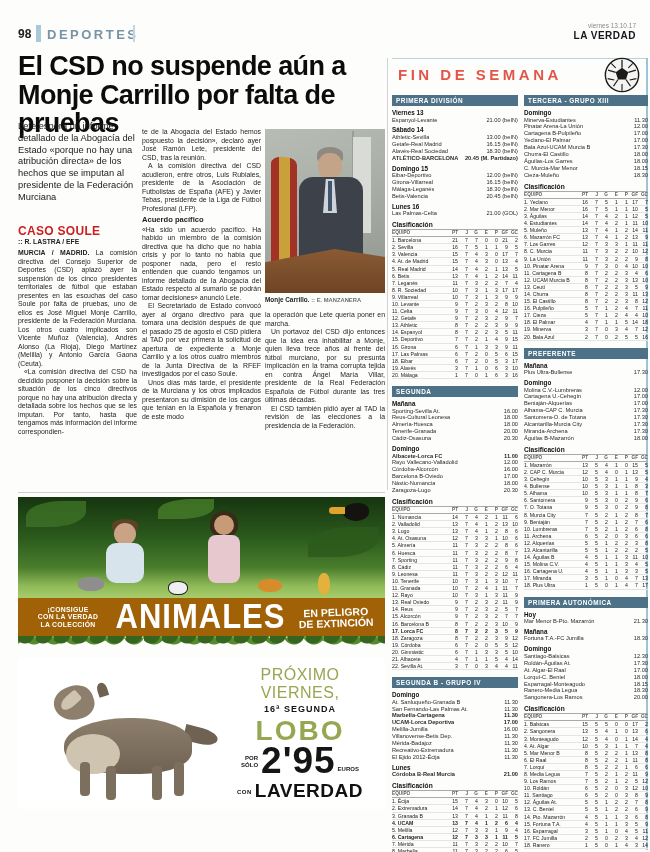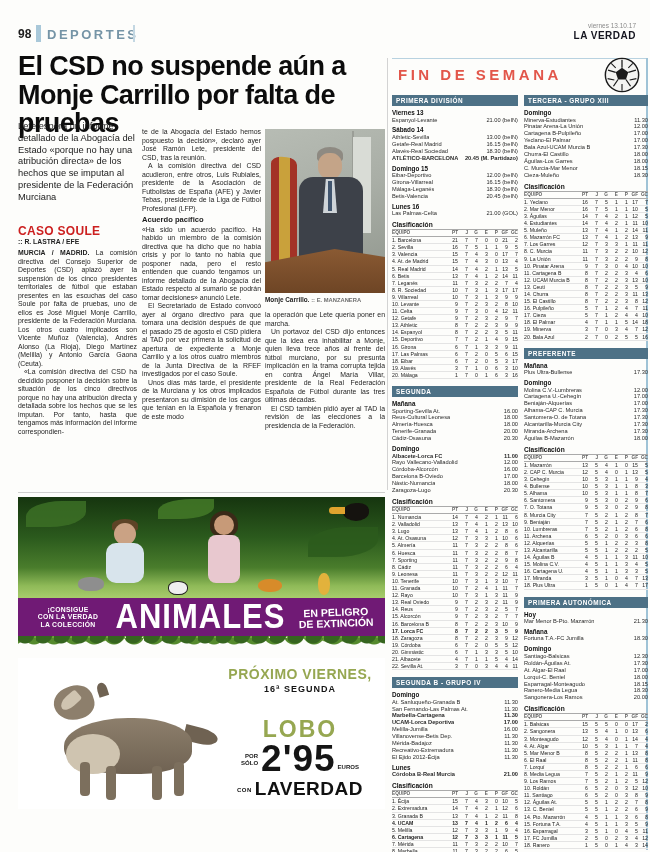--- a/index.html
+++ b/index.html
@@ -62,21 +62,21 @@
   .toucan{position:absolute;right:16px;top:6px;width:26px;height:18px;border-radius:50% 40% 50% 50%;background:#15130f;}
   .toucan:before{content:"";position:absolute;left:-14px;top:4px;width:16px;height:7px;border-radius:6px 0 0 6px;background:#e0a32e;}
   .kid1-head{position:absolute;left:96px;top:26px;width:22px;height:22px;border-radius:50%;background:#caa284;}
   .kid1-hair{position:absolute;left:94px;top:22px;width:26px;height:12px;border-radius:50% 50% 20% 20%;background:#5d4326;}
   .kid1-body{position:absolute;left:88px;top:46px;width:38px;height:40px;border-radius:10px;background:#d8e4ec;}
   .kid2-head{position:absolute;left:196px;top:18px;width:20px;height:20px;border-radius:50%;background:#c79a78;}
   .kid2-hair{position:absolute;left:192px;top:14px;width:28px;height:26px;border-radius:50% 50% 40% 40%;background:#3a2a18;}
   .kid2-body{position:absolute;left:190px;top:38px;width:32px;height:48px;border-radius:8px;background:#e8c8cf;}
   .toy{position:absolute;border-radius:45%;}
   
-  .ad-band{position:absolute;left:0;top:101px;width:367px;height:38px;background:#701a75;
+  .ad-band{position:absolute;left:0;top:101px;width:367px;height:38px;background:#a16207;
            display:flex;align-items:center;}
   .collect{margin-left:10px;width:80px;color:#fff;font-size:6.8px;font-weight:bold;line-height:7.6px;
            text-align:center;letter-spacing:.3px;}
   .animales{flex:1;text-align:center;color:#fff;font-size:31px;font-weight:800;letter-spacing:1px;
             transform:scaleY(1.15);}
   .peligro{width:86px;color:#fff;font-weight:800;font-size:10.5px;line-height:10.5px;text-align:center;
            transform:rotate(-2deg);margin-right:6px;}
   .ad-fringe{position:absolute;left:0;top:139px;width:367px;height:22px;
     background:
      radial-gradient(circle at 7px -2px,#36651f 0 9px,transparent 10px) repeat-x 0 0/18px 22px,
@@ -91,23 +91,23 @@
   .wolf-head{position:absolute;left:18px;top:10px;width:40px;height:34px;border-radius:50% 50% 45% 60%;
              background:#8d7f6c;transform:rotate(-18deg);}
   .wolf-snout{position:absolute;left:6px;top:8px;width:22px;height:12px;border-radius:50% 20% 20% 50%;
               background:#cfc4b0;transform:rotate(-24deg);}
   .wolf-ear{position:absolute;left:46px;top:6px;width:10px;height:14px;border-radius:50% 50% 0 0;background:#6f6252;}
   .wolf-leg{position:absolute;width:10px;height:34px;background:#7c6f5d;border-radius:4px;}
   .wolf-tail{position:absolute;left:148px;top:52px;width:34px;height:16px;border-radius:0 60% 60% 0;
              background:#6f6252;transform:rotate(14deg);}
   
   .ad-right{position:absolute;left:204px;top:8px;width:156px;text-align:center;}
-  .ad-next{color:#96a751;font-weight:700;font-size:14px;letter-spacing:.5px;}
+  .ad-next{color:#96a751;font-weight:400;font-size:16px;letter-spacing:.5px;}
   .ad-entrega{color:#151515;font-weight:800;font-size:9px;margin-top:2px;letter-spacing:1px;}
-  .ad-lobo{color:#96a751;font-weight:800;font-size:23px;line-height:22px;letter-spacing:2px;margin-top:24px;}
+  .ad-lobo{color:#96a751;font-weight:800;font-size:28px;line-height:22px;letter-spacing:2px;margin-top:6px;}
   .ad-pricerow{margin-top:6px;display:flex;justify-content:center;align-items:flex-end;}
   .ad-porsolo{font-size:6px;font-weight:bold;color:#151515;text-align:right;margin-right:3px;line-height:6.5px;margin-bottom:6px;}
   .ad-price{font-size:37px;font-weight:800;color:#151515;line-height:26px;letter-spacing:1px;}
   .ad-euros{font-size:6px;font-weight:bold;color:#151515;margin-left:2px;margin-bottom:2px;}
   .ad-brand{margin-top:6px;font-weight:800;color:#111;font-size:19px;letter-spacing:.5px;}
   .ad-brand small{font-size:6px;font-weight:bold;vertical-align:middle;margin-right:3px;}
   
   .panel-topline{position:absolute;left:392px;top:58px;width:256px;height:1px;background:#b8d2e0;}
   .panel-rightline{position:absolute;left:646px;top:58px;width:2px;height:792px;background:#9fc3d6;}
   .fin-title{position:absolute;left:398px;top:66px;font-size:15px;letter-spacing:3.5px;color:#e2564a;

